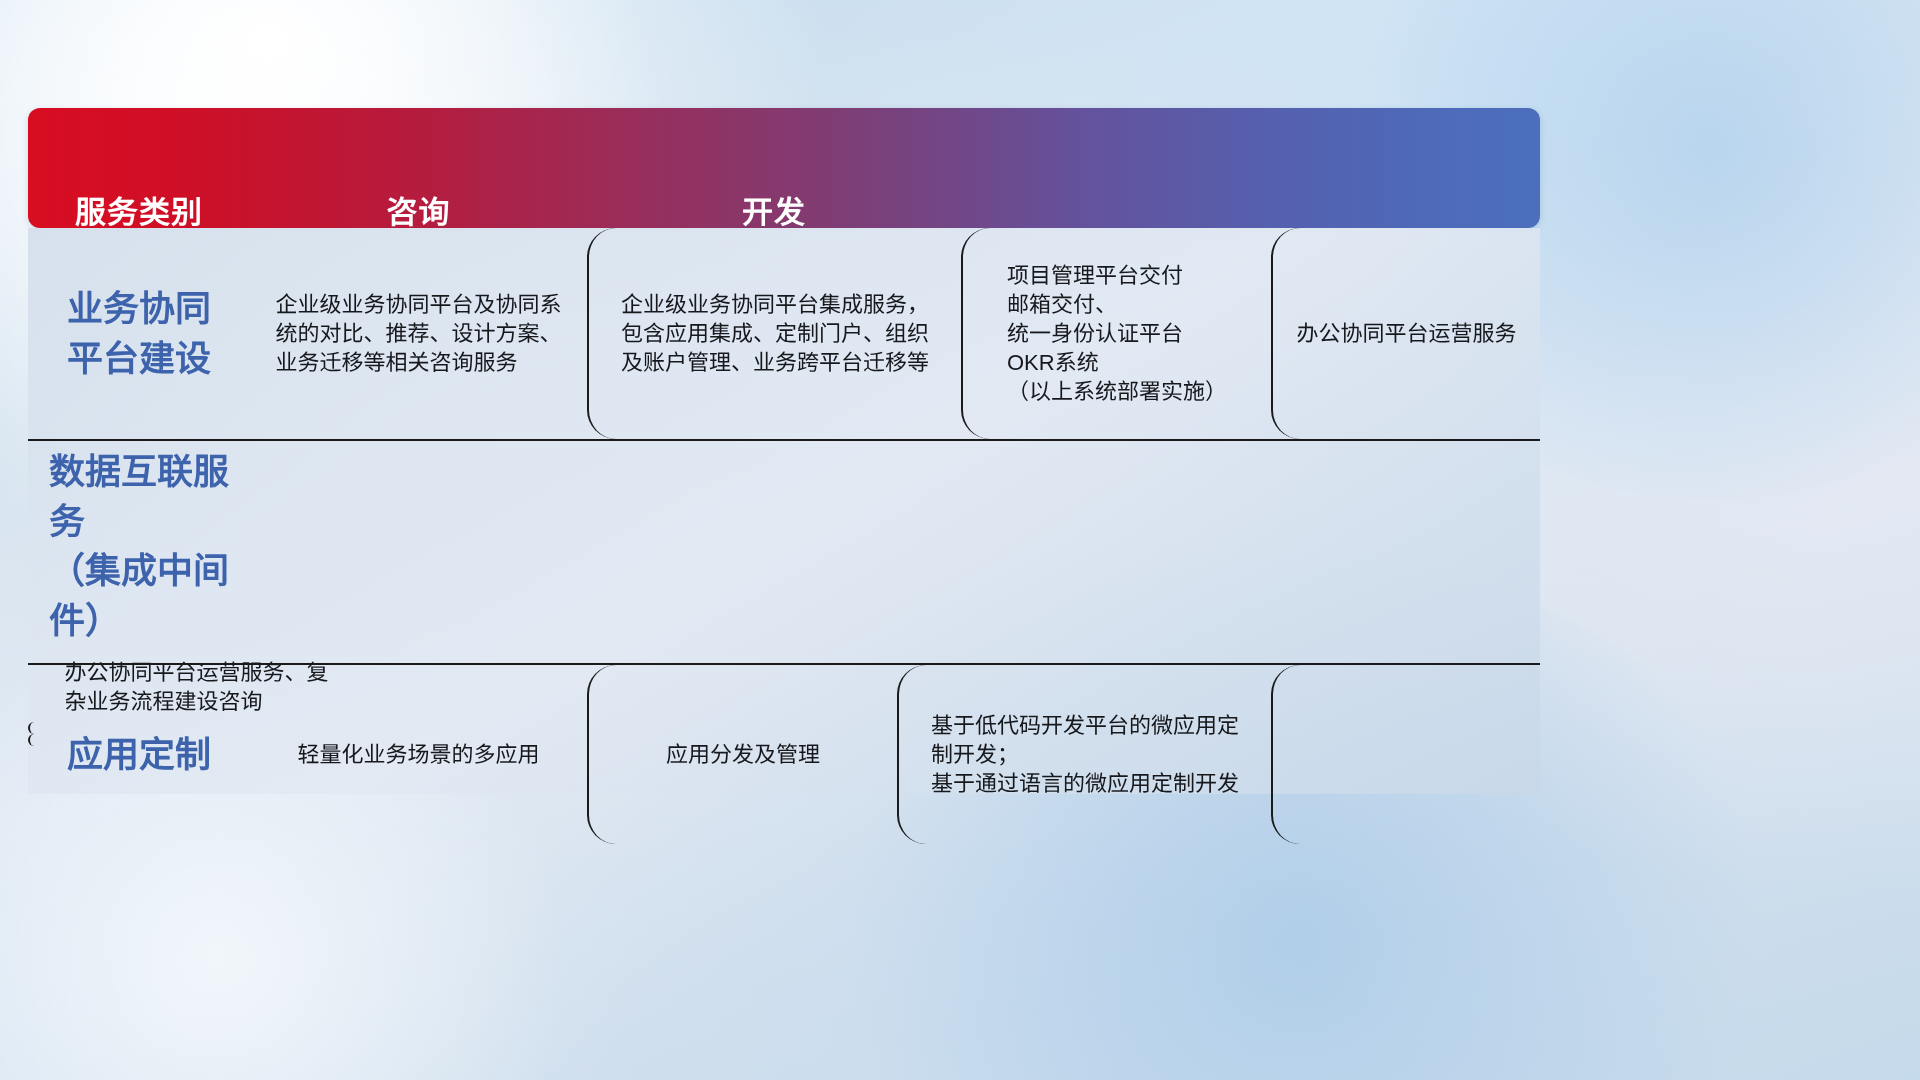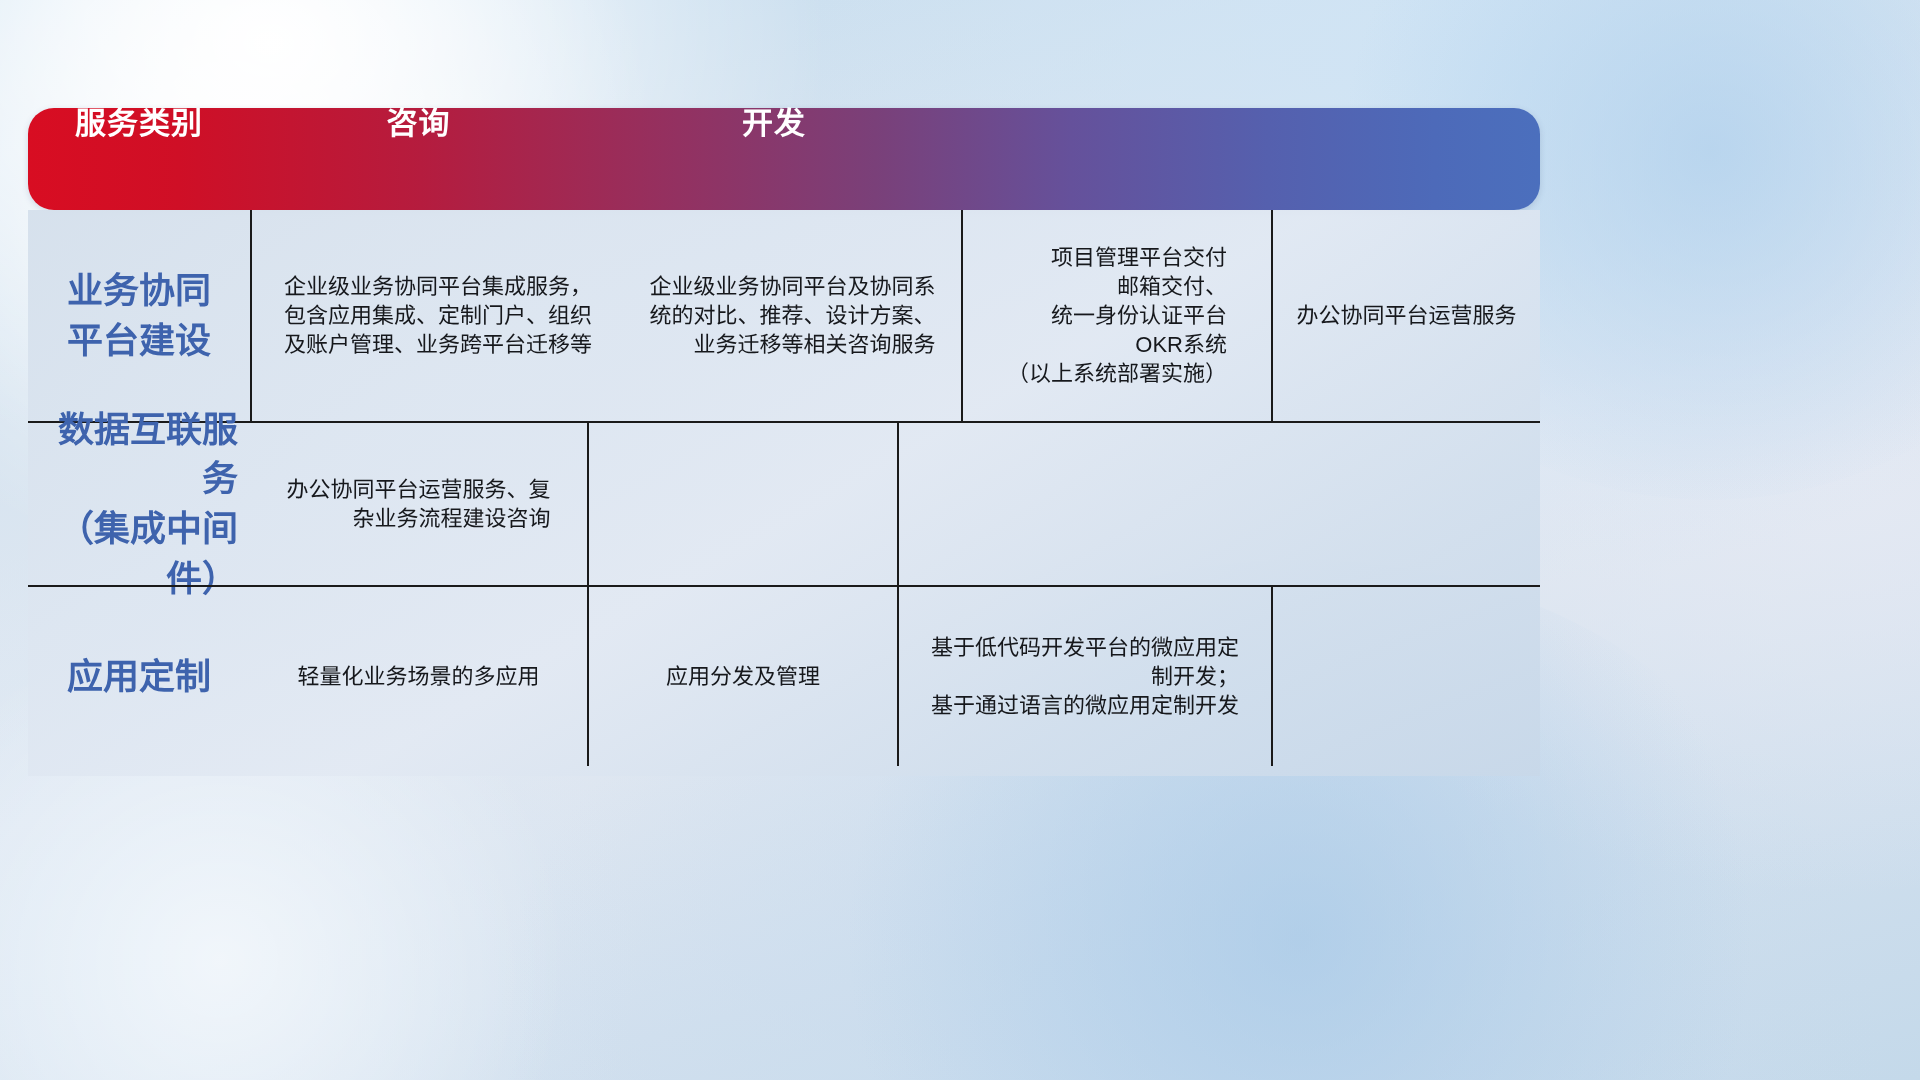--- a/index.html
+++ b/index.html
@@ -63,34 +63,34 @@
     position: absolute;
     left: 28px;
     top: 108px;
     width: 1512px;
     height: 668px;
   }
 
   
   #table-header {
     position: relative;
-    height: 102px;
-    border-radius: 26px;
+    height: 120px;
+    border-radius: 12px;
     background: linear-gradient(90deg,
         #d80d22 0%,
         #cf0f26 10%,
         #b51c3e 26%,
         #95305f 42%,
         #7a4079 56%,
         #65519b 69%,
         #5560ae 82%,
         #4d6ab9 93%,
         #4b6fbd 100%);
     display: flex;
-    align-items: flex-start;
+    align-items: flex-end;
     box-shadow: 0 2px 6px rgba(60,80,120,0.18);
   }
   .hcell {
     color: #ffffff;
     font-size: 31px;
     font-weight: 700;
     text-align: center;
     letter-spacing: 1px;
     line-height: 1;
   }
@@ -111,46 +111,47 @@
     position: relative;
     display: flex;
     width: 100%;
   }
   .body-row + .body-row { border-top: 2px solid #1a1a1a; }
 
   .bcell {
     display: flex;
     align-items: center;
     justify-content: center;
-    text-align: right;
-    padding: 6px 12px;
+    text-align: left;
+    padding: 6px 21px;
     font-size: 22px;
     line-height: 1.32;
     color: #16181c;
     white-space: pre-line;
+    border-radius: 29px;
   }
   .bcell.divider { border-left: 2px solid #1a1a1a; }
   .bcell.nodivider { border-left: none; }
 
   .cat {
     color: #3e63ad;
     font-size: 36px;
     font-weight: 700;
     line-height: 1.38;
   }
 
   
   .c0 { width: 222px; }
   .c1 { width: 337px; }
   .c2 { width: 374px; }
   .c3 { width: 310px; }
   .c4 { width: 269px; }
 
   .r0 { height: 211px; }
-  .r1 { height: 164px; }
+  .r1 { height: 224px; flex-direction: column; }
   .r2 { height: 181px; }
 </style>
 </head>
 <body>
 
 <div id="bg-base">
   <div id="bg-glow-tl"></div>
   <div id="bg-glow-tr"></div>
   <div id="bg-glow-br"></div>
   <div id="bg-glow-bl"></div>
@@ -162,26 +163,26 @@
     <div class="hcell c0">服务类别</div>
     <div class="hcell c1">咨询</div>
     <div class="hcell c2">开发</div>
   </div>
 
   <div id="table-body">
 
     <div class="body-row r0">
       <div class="bcell c0 cat nodivider">业务协同
 平台建设</div>
+      <div class="bcell c1 nodivider">企业级业务协同平台及协同系
+统的对比、推荐、设计方案、
+业务迁移等相关咨询服务</div>
       <div class="bcell c2 divider">企业级业务协同平台集成服务，
 包含应用集成、定制门户、组织
 及账户管理、业务跨平台迁移等</div>
-      <div class="bcell c1 nodivider">企业级业务协同平台及协同系
-统的对比、推荐、设计方案、
-业务迁移等相关咨询服务</div>
       <div class="bcell c3 divider">项目管理平台交付
 邮箱交付、
 统一身份认证平台
 OKR系统
 （以上系统部署实施）</div>
       <div class="bcell c4 divider">办公协同平台运营服务</div>
     </div>
 
     <div class="body-row r1">
       <div class="bcell c0 cat nodivider">数据互联服务

